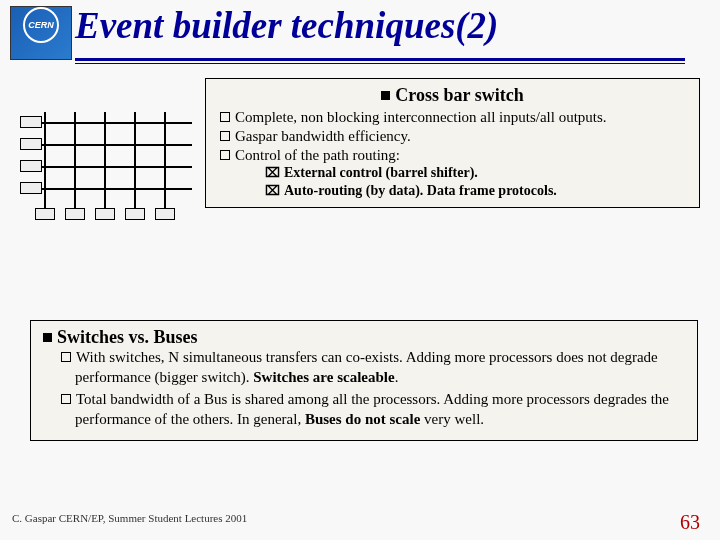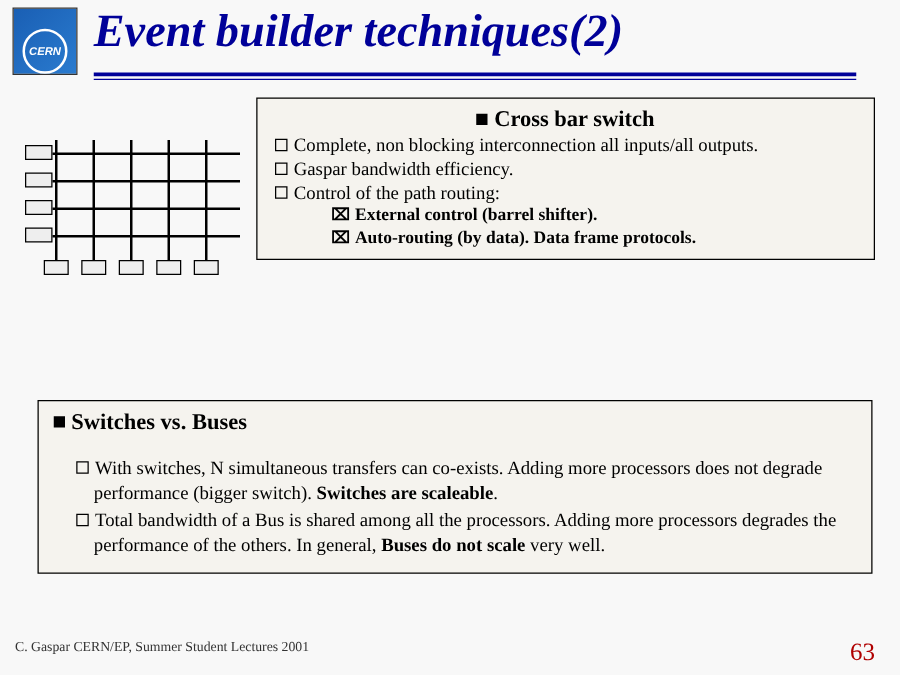--- a/index.html
+++ b/index.html
@@ -1,17 +1,17 @@
 <!DOCTYPE html>
 <html><head>
 <meta charset="utf-8">
 <style>
   * { box-sizing: border-box; margin: 0; padding: 0; }
   body { width: 720px; height: 540px; background: #f8f8f8; font-family: "Comic Sans MS", cursive; position: relative; }
-  .logo { position: absolute; top: 6px; left: 10px; width: 52px; height: 54px; border: 1px solid #333; background: linear-gradient(135deg,#1a5fb4,#2a7bcf); display:flex; align-items:flex-end; justify-content:center; color:#fff; font-size:10px; font-family: sans-serif; font-weight:bold; }
+  .logo { position: absolute; top: 6px; left: 10px; width: 62px; height: 54px; border: 1px solid #333; background: linear-gradient(135deg,#1a5fb4,#2a7bcf); display:flex; align-items:flex-start; justify-content:center; color:#fff; font-size:10px; font-family: sans-serif; font-weight:bold; }
   .logo-inner { border:2px solid #fff; border-radius:50%; width:36px; height:36px; display:flex; align-items:center; justify-content:center; font-size:9px; font-style:italic; }
   .title { position:absolute; top:4px; left:75px; font-size:37px; font-weight:bold; color:#000099; font-style:italic; }
   .underline { position:absolute; top:58px; left:75px; width:610px; height:3px; background:#000099; }
   .underline2 { position:absolute; top:63px; left:75px; width:610px; height:1px; background:#000099; }
 
   .block1 { position:absolute; top:78px; left:205px; width:495px; border:1px solid #000; background:#f5f3ee; padding:6px 10px 6px 10px; }
   .h1 { font-size:18px; font-weight:bold; margin-bottom:2px;text-align:center; }
   .b1 { font-size:15px; margin-left:18px; text-indent:-14px; line-height:1.25; }
   .b2 { font-size:14px; font-weight:bold; margin-left:40px; text-indent:-14px; padding-left:23px; line-height:1.3; }
   .zbul::before { content:""; display:inline-block; width:9px; height:9px; background:#000; margin-right:5px; vertical-align:1px; }
@@ -20,21 +20,21 @@
   sup{font-size:10px;}
 
   .diagram { position:absolute; top:112px; left:22px; }
   .grid { position:relative; width:170px; height:100px; }
   .hline { position:absolute; left:0; width:170px; height:2px; background:#000; }
   .vline { position:absolute; top:0; height:100px; width:2px; background:#000; }
   .box { position:absolute; width:22px; height:12px; background:#eee; border:1px solid #000; }
   .outbox { position:absolute; width:20px; height:12px; background:#eee; border:1px solid #000; }
 
   .block2 { position:absolute; top:320px; left:30px; width:668px; border:1px solid #000; background:#f5f3ee; padding:6px 12px 8px 12px; }
-  .b2h { font-size:18px; font-weight:bold; margin-bottom:18px; }
+  .b2h { font-size:18px; font-weight:bold; margin-bottom:0; }
   .b2t { font-size:15px; margin-left:18px; text-indent:-14px; padding-left:14px; line-height:1.3; margin-bottom:3px; }
 
   .footer { position:absolute; bottom:16px; left:12px; font-size:11px; font-family:"Comic Sans MS",cursive; color:#333; }
   .pagenum { position:absolute; bottom:6px; right:20px; font-size:20px; color:#b00000; font-family:"Comic Sans MS",cursive; }
 </style>
 </head>
 <body>
 
 <div class="logo">
     <div class="logo-inner">CERN</div>

